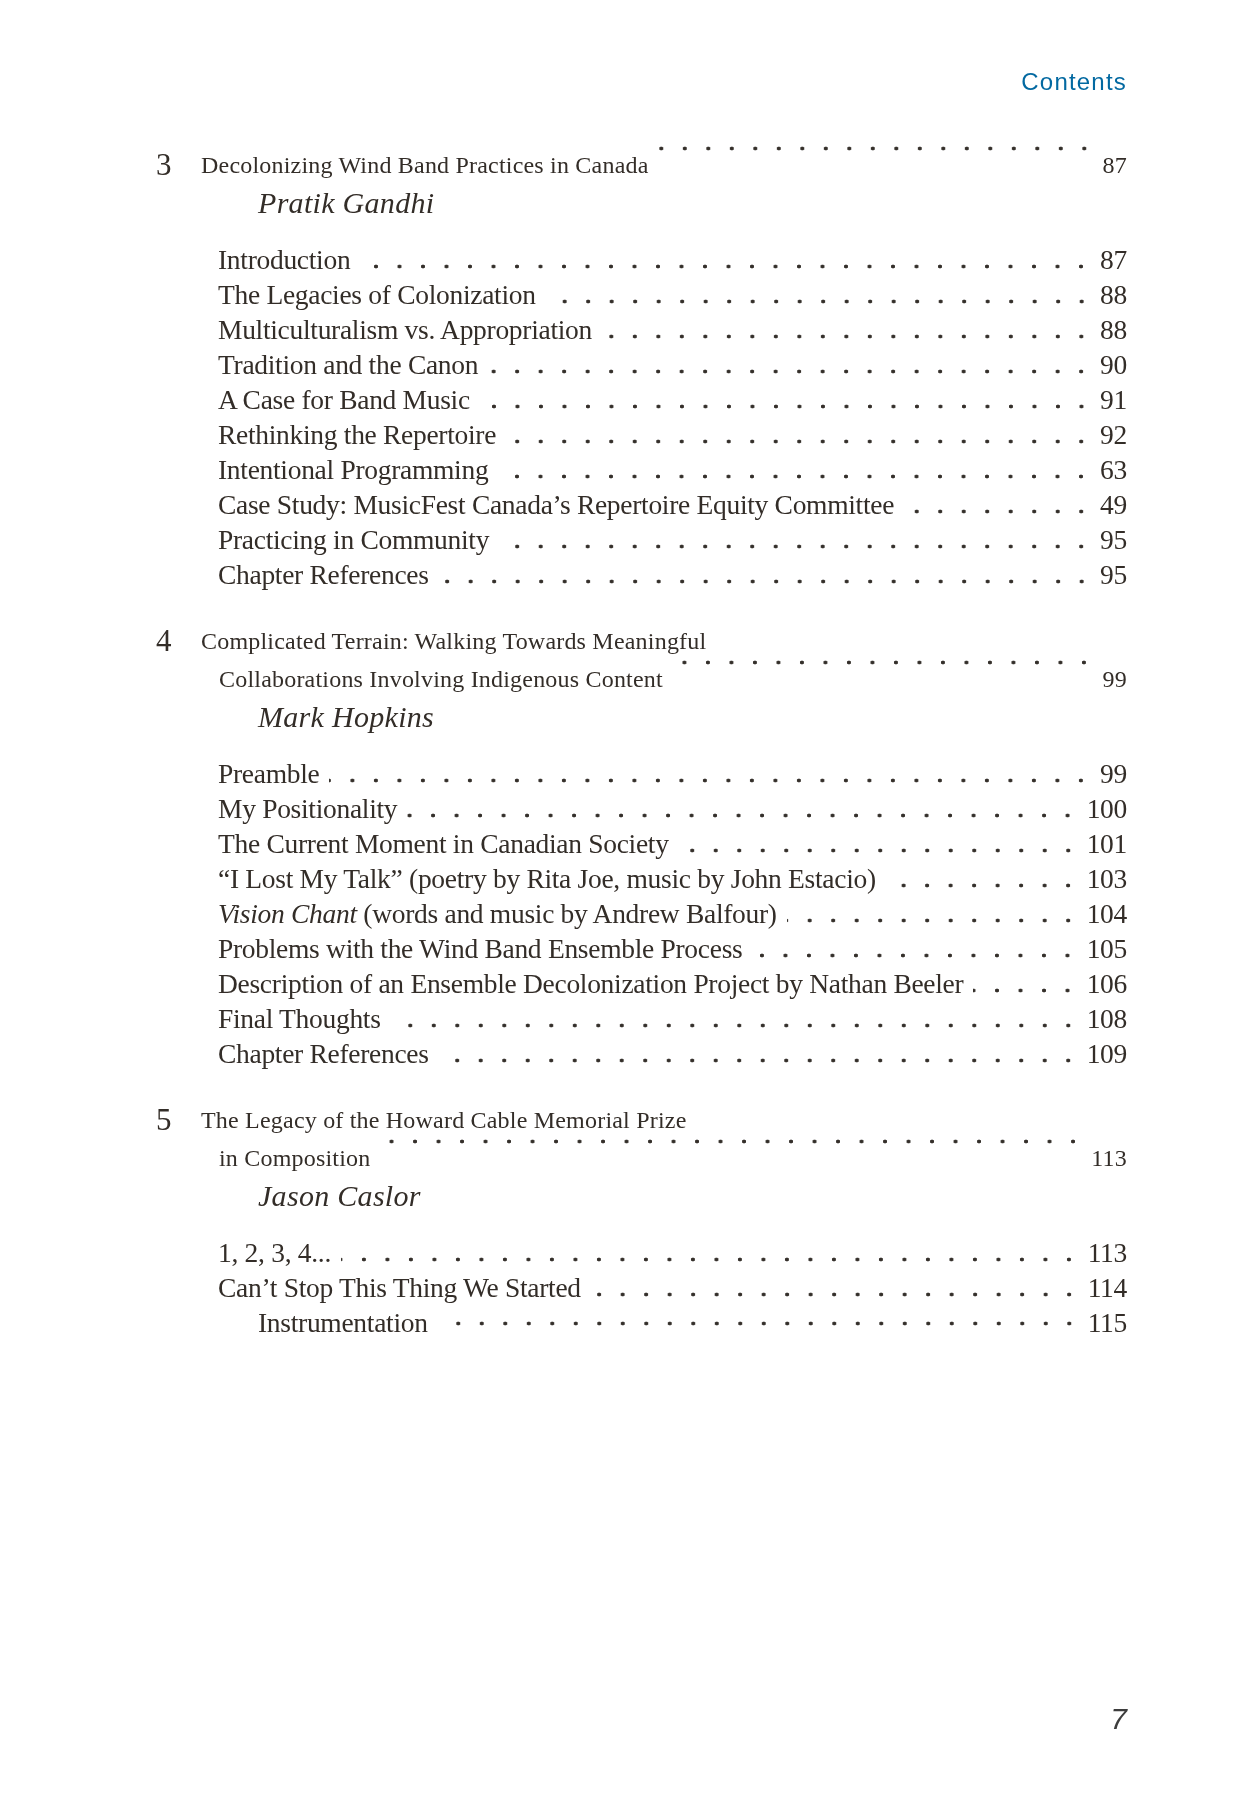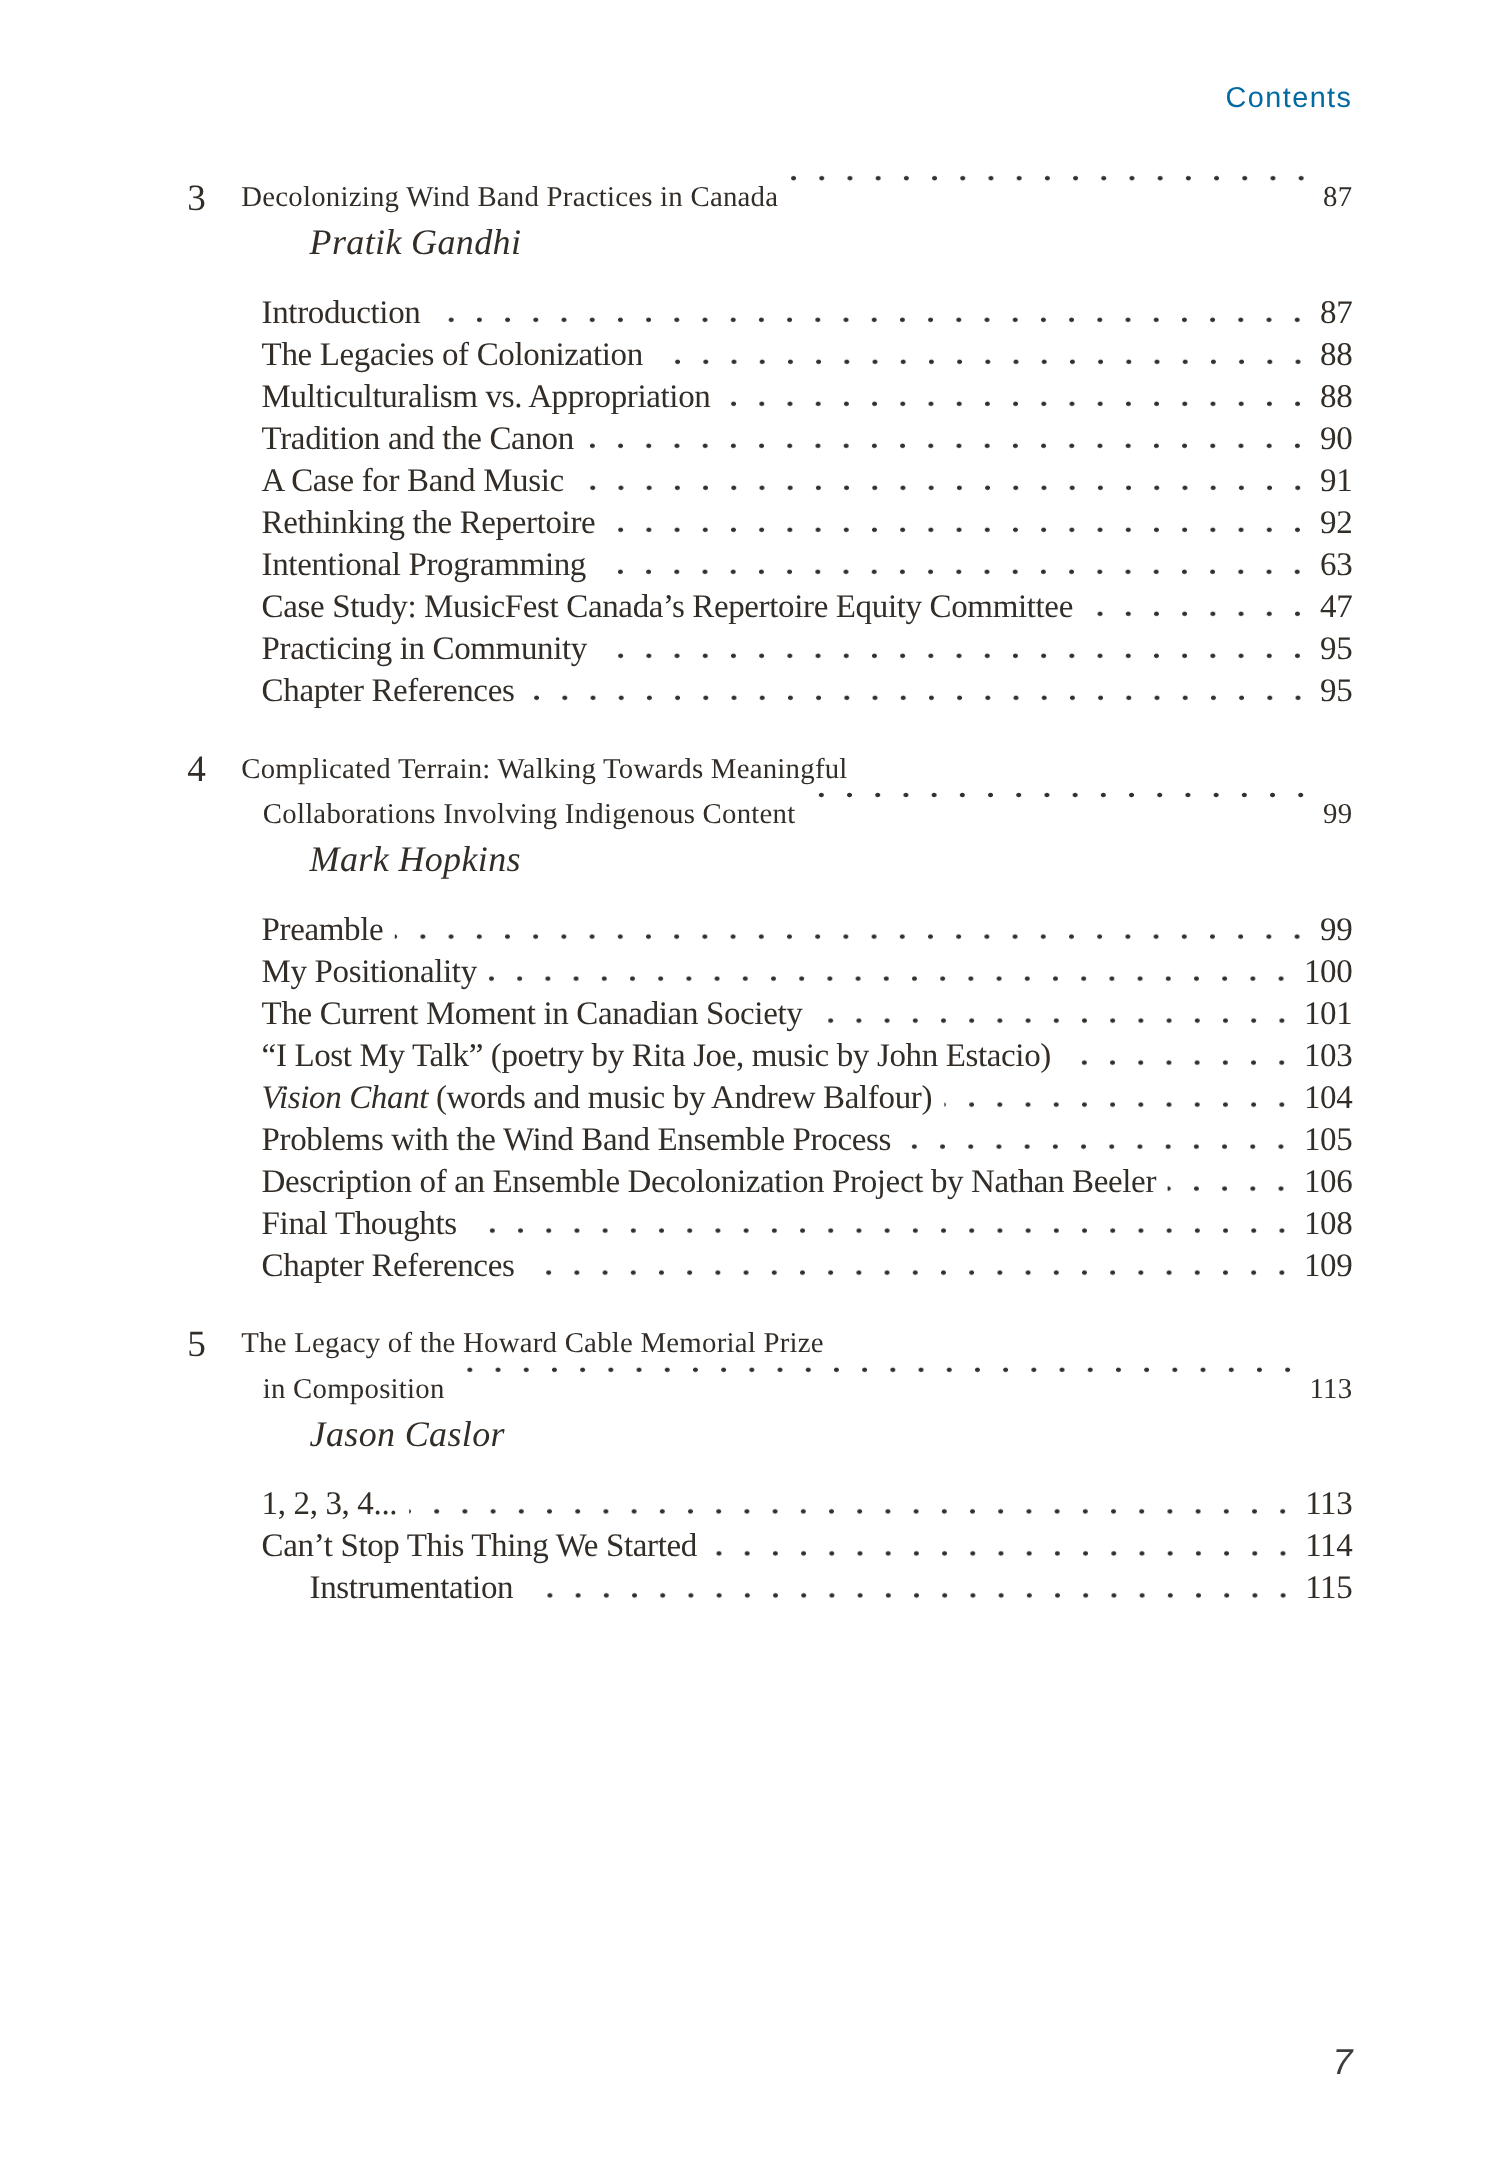--- a/index.html
+++ b/index.html
@@ -44,21 +44,21 @@
     font-size:30px; line-height:38px;
     padding-left:57px;
     letter-spacing:0.3px;
   }
   .entries { margin-top:20px; padding-left:62px; }
   .row {
     display:flex; align-items:baseline;
     font-size:27.5px; line-height:35px;
     letter-spacing:-0.3px;
   }
-  .row.indent { padding-left:40px; }
+  .row.indent { padding-left:40px;align-items:center; }
   .t { white-space:nowrap; }
   .t .ital { font-style:italic; }
   .dots {
     flex:1; min-width:10px;
     height:5px;
     margin:0 7px -1px 10px;
     background-image:radial-gradient(circle, #35302b 1.7px, rgba(53,48,43,0) 2.2px);
     background-size:23.5px 5px;
     background-repeat:repeat-x;
     background-position:right center;
@@ -125,21 +125,21 @@
           <span class="pg">92</span>
         </div>
       <div class="row">
           <span class="t">Intentional Programming</span>
           <span class="dots"></span>
           <span class="pg">63</span>
         </div>
       <div class="row">
           <span class="t">Case Study: MusicFest Canada’s Repertoire Equity Committee</span>
           <span class="dots"></span>
-          <span class="pg">47</span>
+          <span class="pg">49</span>
         </div>
       <div class="row">
           <span class="t">Practicing in Community</span>
           <span class="dots"></span>
           <span class="pg">95</span>
         </div>
       <div class="row">
           <span class="t">Chapter References</span>
           <span class="dots"></span>
           <span class="pg">95</span>

